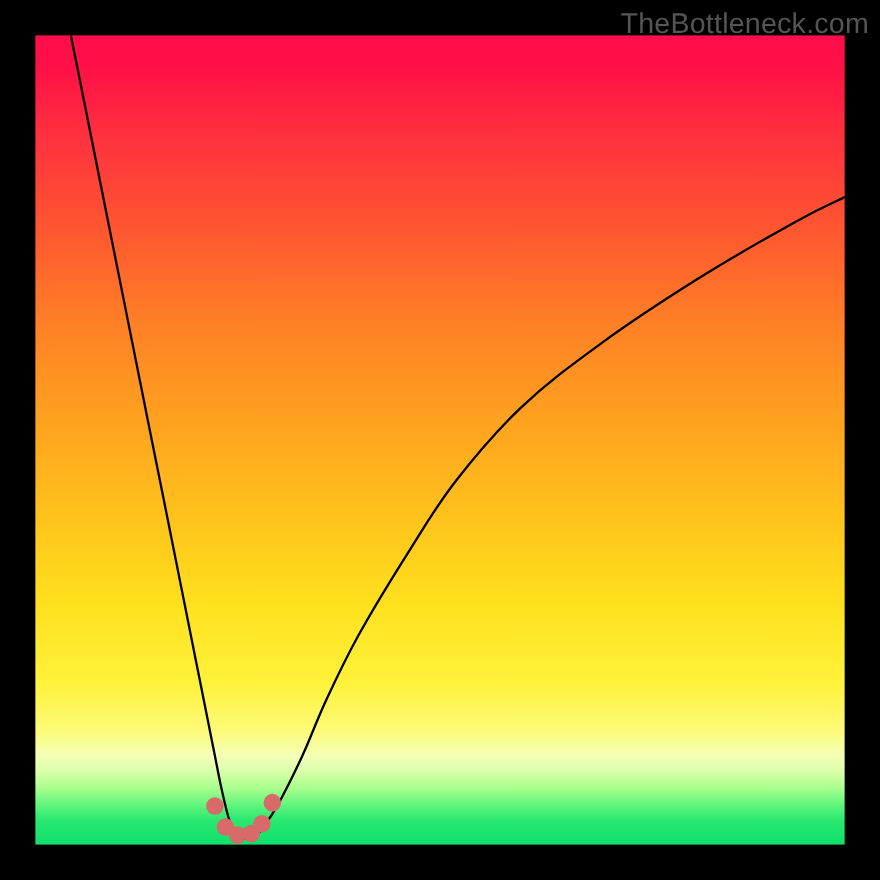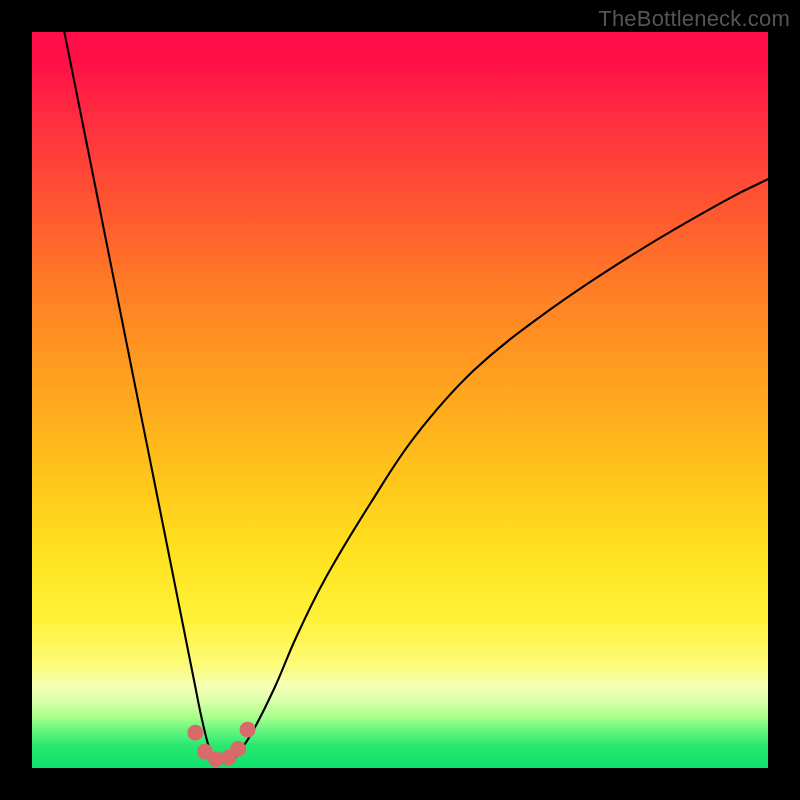--- a/index.html
+++ b/index.html
@@ -17,21 +17,21 @@
     left: 0;
     width: 800px;
     height: 800px;
     background: #000;
   }
   .watermark {
     position: absolute;
     top: 6px;
     right: 10px;
     color: #555;
-    font-size: 22px;
+    font-size: 26px;
     font-weight: 400;
     letter-spacing: 0.2px;
     z-index: 10;
   }
   .plot-area {
     position: absolute;
     top: 32px;
     left: 32px;
     width: 736px;
     height: 736px;

